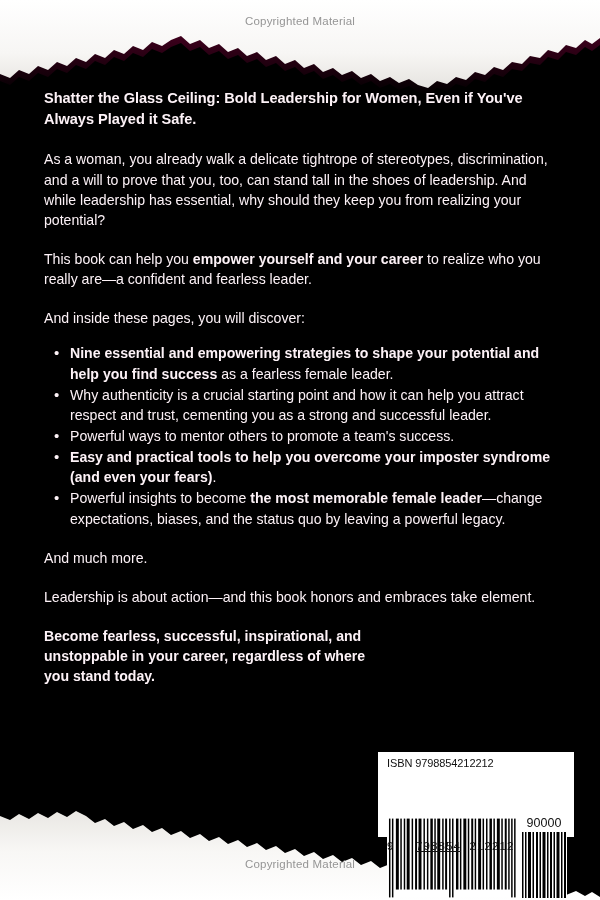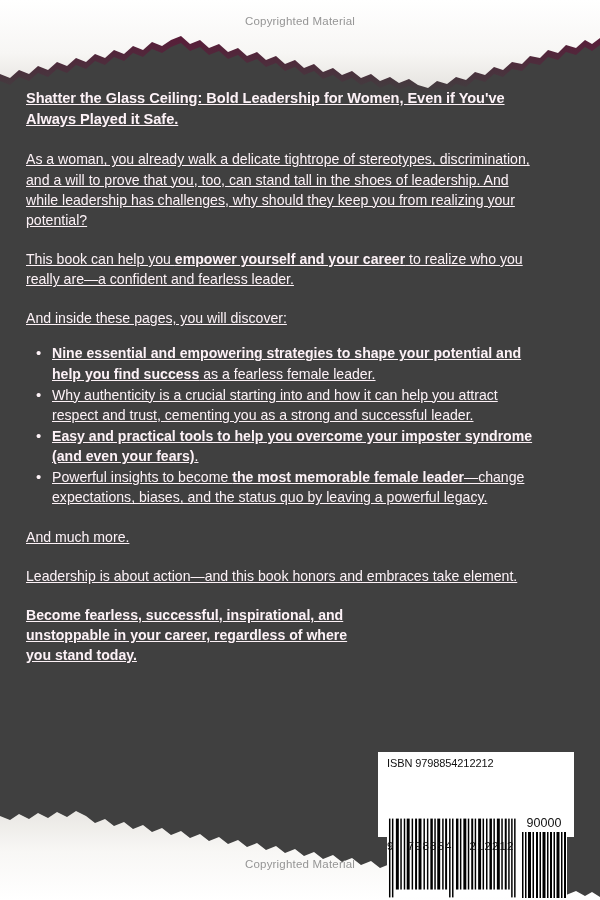--- a/index.html
+++ b/index.html
@@ -9,21 +9,21 @@
   }
   body {
     font-family: "Liberation Sans", sans-serif;
   }
 
   #cover {
     position: relative;
     width: 600px;
     height: 900px;
     overflow: hidden;
-    background: #404040;
+    background: #000000;
   }
 
   
   .tear {
     position: absolute;
     left: 0;
     width: 600px;
     pointer-events: none;
   }
   .tear svg { display: block; width: 600px; }
@@ -40,27 +40,26 @@
     letter-spacing: 0.2px;
     color: #8d8d8d;
     opacity: 0.92;
   }
   #copyright-top { top: 15px; }
   #copyright-bottom { bottom: 30px; }
 
   
   #content {
     position: absolute;
-    left: 26px;
+    left: 44px;
     top: 88px;
     width: 508px;
     color: #fdf2f7;
     font-size: 14.1px;
     line-height: 1.43;
-    text-decoration: underline;
   }
 
   #content .title {
     font-weight: bold;
     font-size: 14.6px;
     line-height: 1.42;
     margin: 0 0 20px 0;
     letter-spacing: -0.05px;
   }
 
@@ -142,21 +141,21 @@
     top: 88px;
     width: 140px;
     display: flex;
     font-family: "Liberation Sans", sans-serif;
     font-size: 11.5px;
     color: #111;
     letter-spacing: 1.1px;
   }
   #ean-digits span { display: inline-block; }
   #ean-lead { width: 12px; }
-  #ean-left { width: 62px; text-align: center; }
+  #ean-left { width: 62px; text-align: right; text-decoration: underline; }
   #ean-right { width: 62px; text-align: center; }
 </style>
 </head>
 <body>
 
 <div id="cover">
 
   <div class="tear" id="tear-top">
     <svg viewBox="0 0 600 105" preserveAspectRatio="none" xmlns="http://www.w3.org/2000/svg">
       <defs>
@@ -173,29 +172,30 @@
       <path d="M0,0 H600 V38 L592,44 585,40 576,48 566,45 558,53 548,50 540,58 530,56 522,64 512,62 503,70 494,67 485,75 475,72 466,80 456,77 447,84 437,81 428,88 418,85 409,79 399,83 390,77 380,81 371,74 361,78 352,71 342,75 333,68 323,72 314,64 304,68 295,60 285,64 276,56 266,60 257,52 247,56 238,48 228,52 219,44 209,48 200,40 190,44 181,36 171,40 162,46 152,42 143,50 133,46 124,54 114,50 105,58 95,54 86,62 76,58 67,66 57,62 48,70 38,66 29,74 19,70 10,78 0,74 Z" fill="url(#shadeTop)" transform="translate(0,7)"></path>
       <path d="M0,0 H600 V38 L592,44 585,40 576,48 566,45 558,53 548,50 540,58 530,56 522,64 512,62 503,70 494,67 485,75 475,72 466,80 456,77 447,84 437,81 428,88 418,85 409,79 399,83 390,77 380,81 371,74 361,78 352,71 342,75 333,68 323,72 314,64 304,68 295,60 285,64 276,56 266,60 257,52 247,56 238,48 228,52 219,44 209,48 200,40 190,44 181,36 171,40 162,46 152,42 143,50 133,46 124,54 114,50 105,58 95,54 86,62 76,58 67,66 57,62 48,70 38,66 29,74 19,70 10,78 0,74 Z" fill="url(#paperTop)"></path>
     </svg>
   </div>
   <div class="copyright" id="copyright-top">Copyrighted Material</div>
 
   <div id="content">
 
     <div class="title">Shatter the Glass Ceiling: Bold Leadership for Women, Even if You've Always Played it Safe.</div>
 
-    <p>As a woman, you already walk a delicate tightrope of stereotypes, discrimination, and a will to prove that you, too, can stand tall in the shoes of leadership. And while leadership has challenges, why should they keep you from realizing your potential?</p>
+    <p>As a woman, you already walk a delicate tightrope of stereotypes, discrimination, and a will to prove that you, too, can stand tall in the shoes of leadership. And while leadership has essential, why should they keep you from realizing your potential?</p>
 
     <p><span>This book can help you </span><b>empower yourself and your career</b><span> to realize who you really are—a confident and fearless leader.</span></p>
 
     <p class="lead-in">And inside these pages, you will discover:</p>
 
     <ul>
       <li><b>Nine essential and empowering strategies to shape your potential and help you find success</b><span> as a fearless female leader.</span></li>
-      <li><span>Why authenticity is a crucial starting into and how it can help you attract respect and trust, cementing you as a strong and successful leader.</span></li>
+      <li><span>Why authenticity is a crucial starting point and how it can help you attract respect and trust, cementing you as a strong and successful leader.</span></li>
+      <li><span>Powerful ways to mentor others to promote a team's success.</span></li>
       <li><b>Easy and practical tools to help you overcome your imposter syndrome (and even your fears)</b><span>.</span></li>
       <li><span>Powerful insights to become </span><b>the most memorable female leader</b><span>—change expectations, biases, and the status quo by leaving a powerful legacy.</span></li>
     </ul>
 
     <p>And much more.</p>
 
     <p>Leadership is about action—and this book honors and embraces take element.</p>
 
 
     <p class="cta">Become fearless, successful, inspirational, and unstoppable in your career, regardless of where you stand today.</p>

